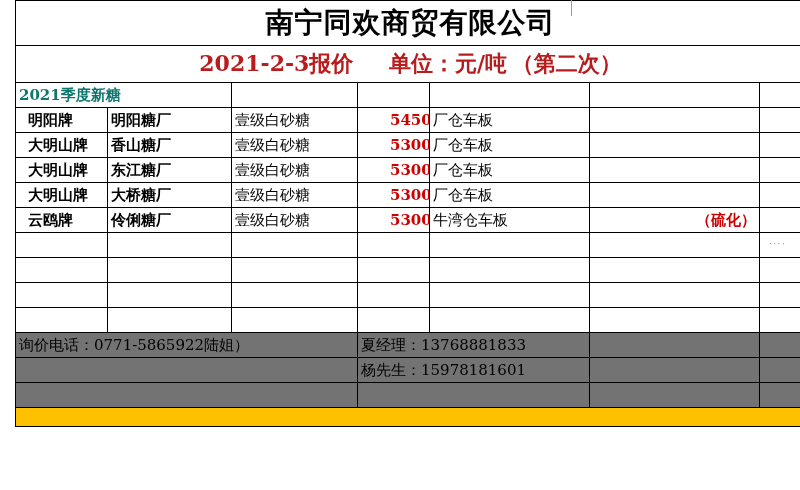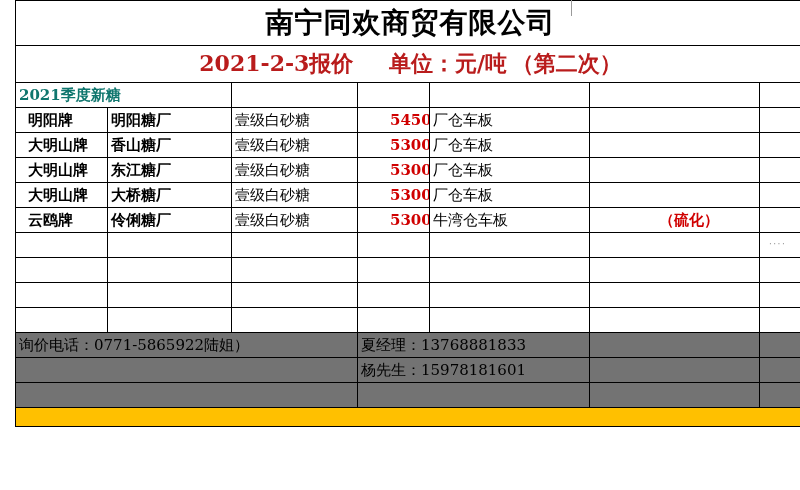--- a/index.html
+++ b/index.html
@@ -83,21 +83,21 @@
   .data .price {
     color: #d00000;
     font-weight: bold;
     text-align: right;
     padding-right: 6px;
     padding-left: 32px;
   }
   .data .note {
     color: #d00000;
     font-weight: bold;
-    text-align: center;
+    text-align: right;
     padding-left: 32px;
   }
   .blank td { height: 24px; }
 
   .yellow { background: #737373; }
   .contact td {
     font-size: 15px;
     font-family: "DejaVu Serif", "Liberation Serif", serif;
   }
   .footer td {

